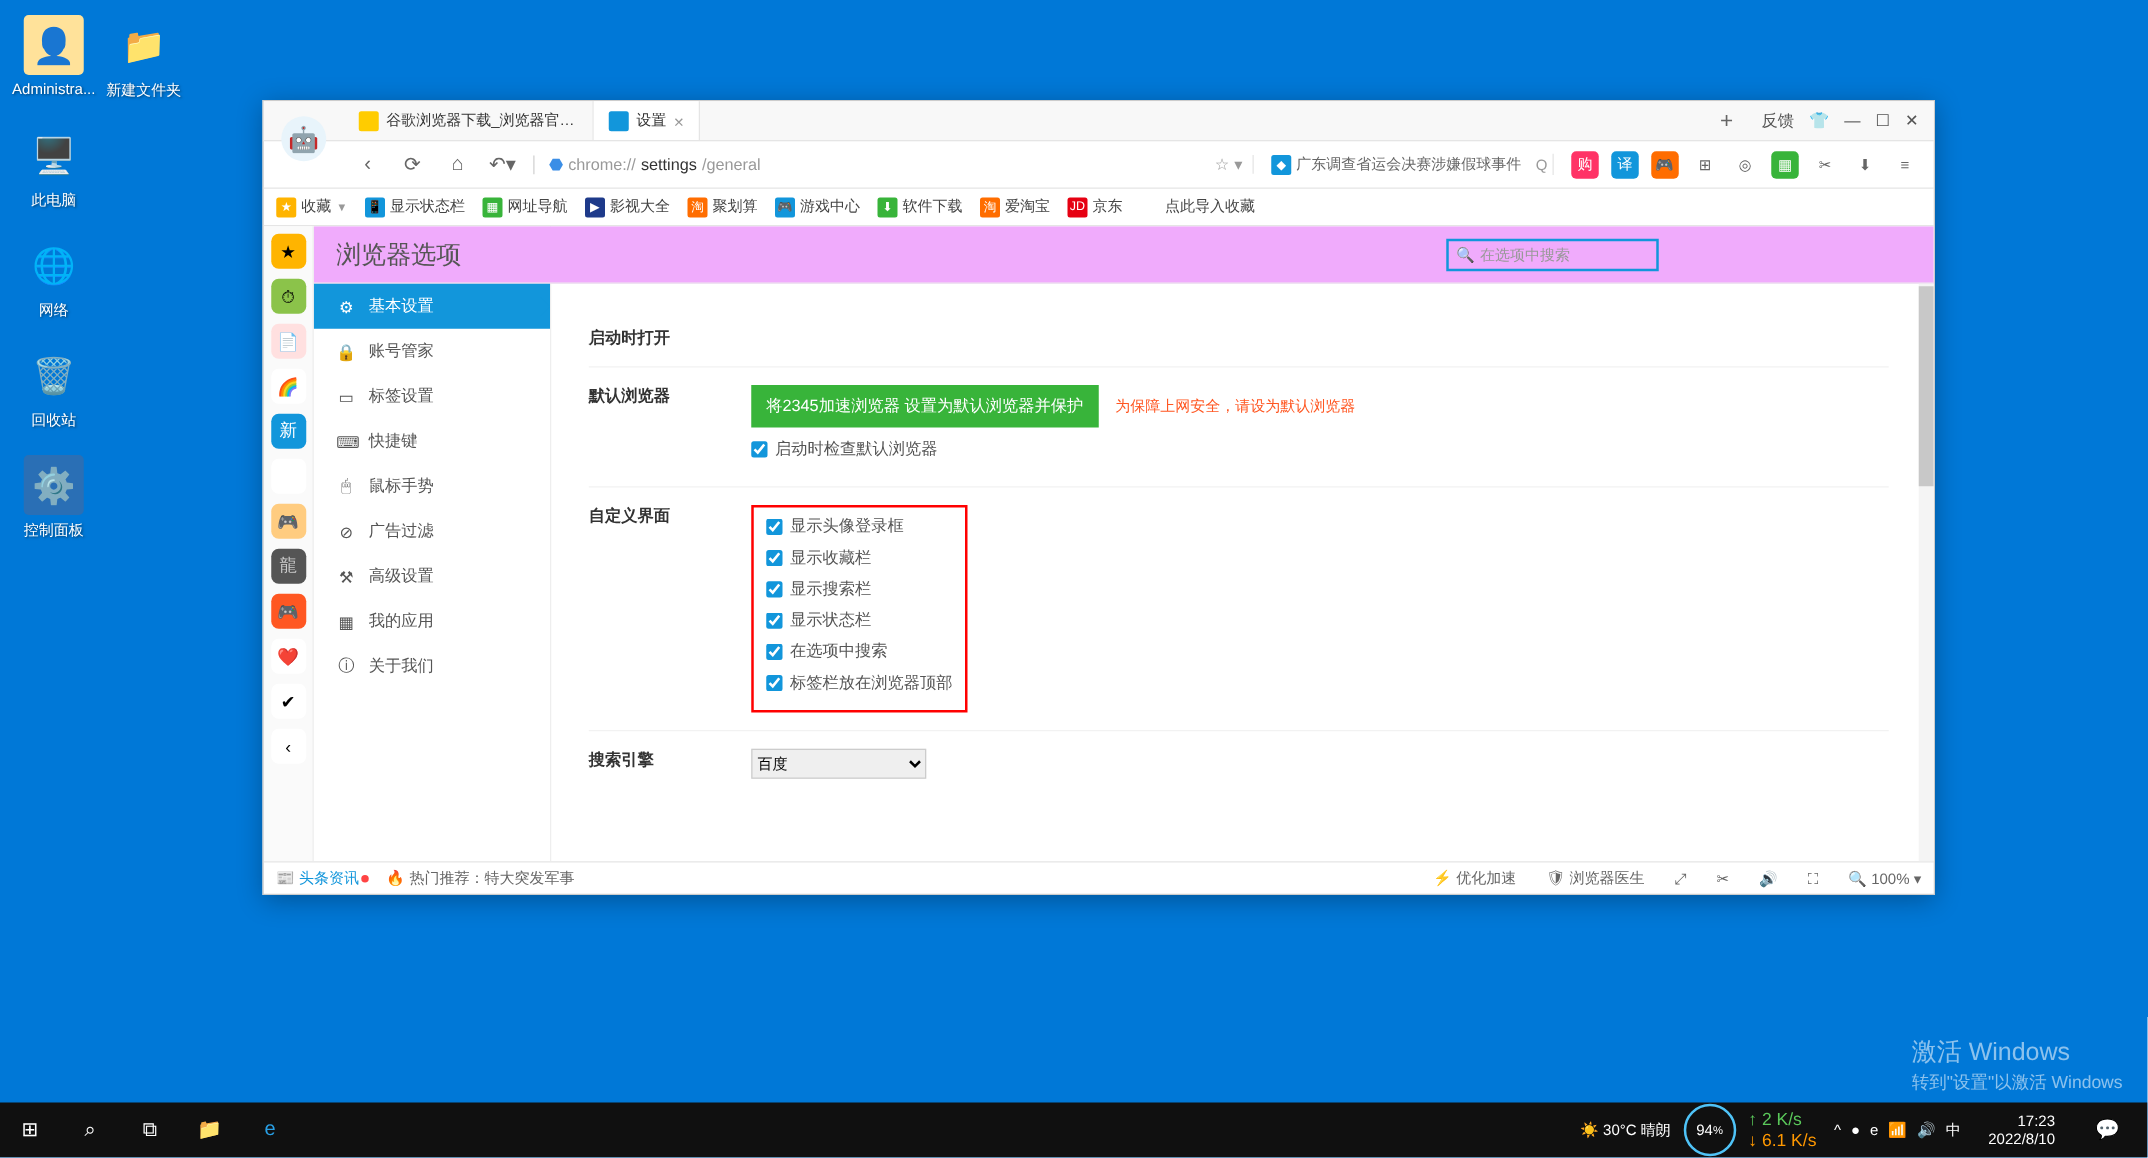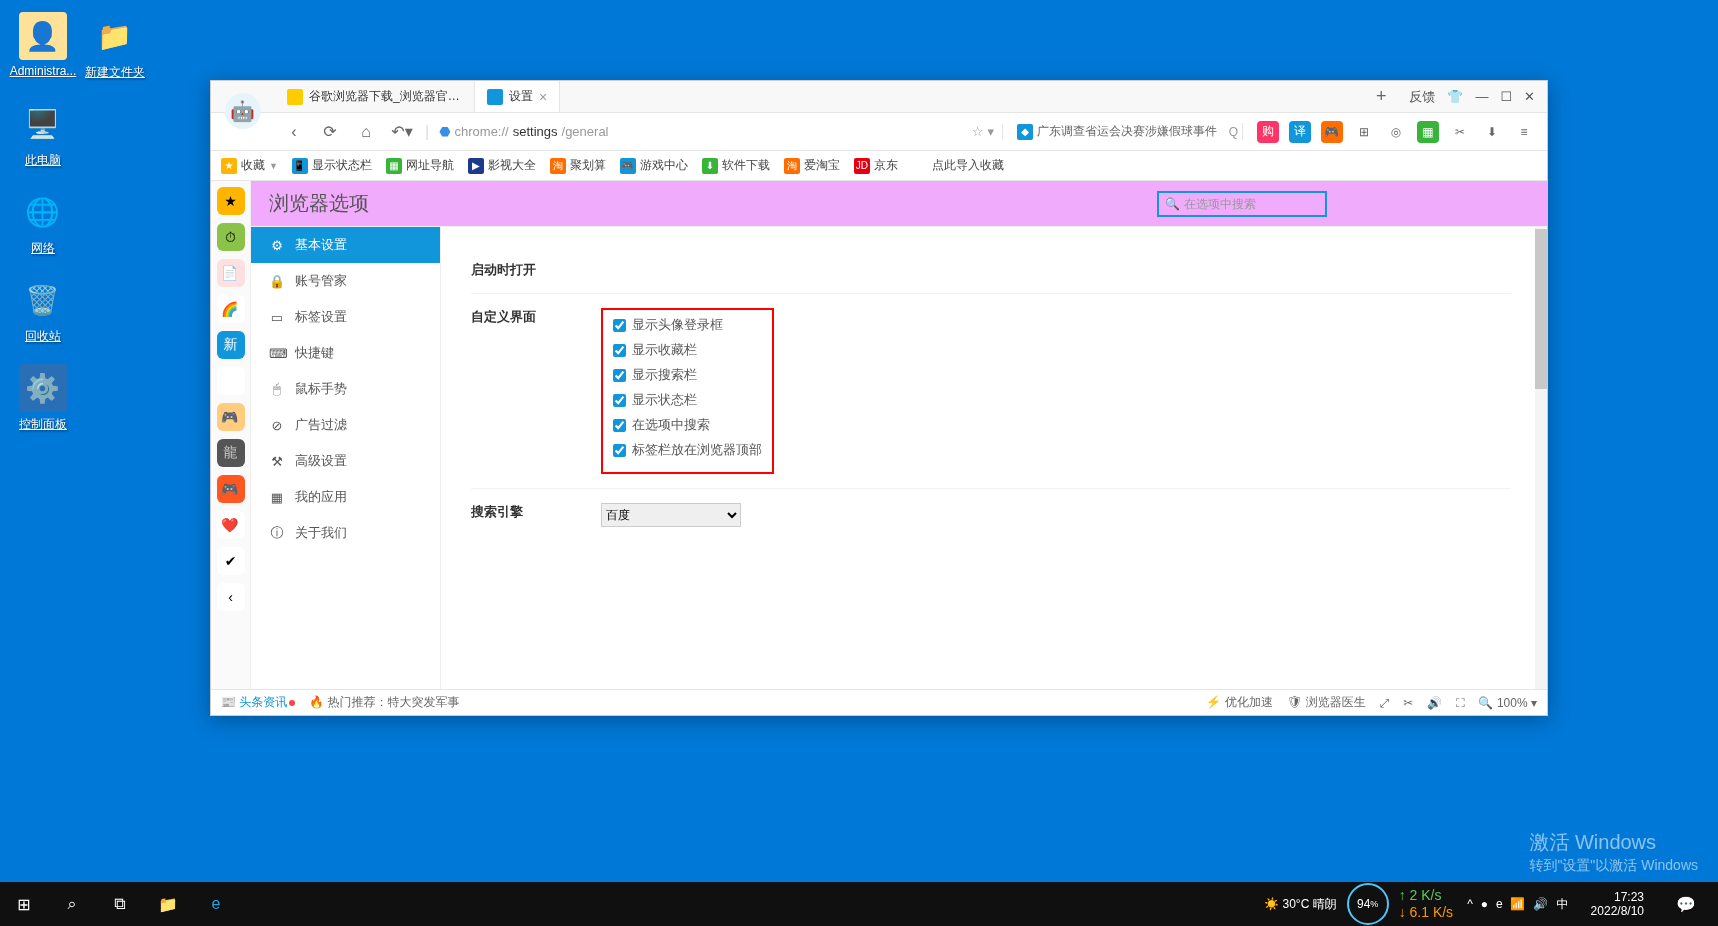--- a/index.html
+++ b/index.html
@@ -1,21 +1,21 @@
 <!DOCTYPE html>
 <html><head>
 <meta charset="utf-8">
 <style>
 * { margin: 0; padding: 0; box-sizing: border-box; font-family: "Microsoft YaHei", Arial, sans-serif; }
 body { width: 1718px; height: 926px; background: #0078d7; overflow: hidden; position: relative; }
 
 
 .desktop-icon { position: absolute; width: 70px; text-align: center; color: #fff; font-size: 12px; cursor: pointer; }
 .desktop-icon .ico { width: 48px; height: 48px; margin: 0 auto 4px; border-radius: 4px; display: flex; align-items: center; justify-content: center; font-size: 28px; }
-.desktop-icon .lbl { text-shadow: 1px 1px 2px rgba(0,0,0,.5); white-space: nowrap; overflow: hidden; text-overflow: ellipsis; text-decoration: underline; }
+.desktop-icon .lbl { text-shadow: 1px 1px 2px rgba(0,0,0,.5); white-space: nowrap; overflow: hidden; text-overflow: ellipsis; }
 
 
 .browser { position: absolute; left: 210px; top: 80px; width: 1338px; height: 636px; background: #fff; border: 1px solid #ccc; box-shadow: 0 4px 20px rgba(0,0,0,.3); display: flex; flex-direction: column; }
 
 
 .titlebar { height: 32px; background: #f8f8f8; display: flex; align-items: stretch; border-bottom: 1px solid #e5e5e5; }
 .avatar-badge { background: #29a0e6; color: #fff; font-size: 11px; padding: 1px 6px; border-radius: 3px; position: absolute; top: 110px; left: 230px; }
 .avatar-circle { width: 36px; height: 36px; border-radius: 50%; background: #e8f4fb; display: flex; align-items: center; justify-content: center; font-size: 20px; margin-top: 18px; }
 .tabs { display: flex; flex: 1; }
 .tab { display: flex; align-items: center; gap: 6px; padding: 0 12px; border-right: 1px solid #e5e5e5; font-size: 12px; color: #333; max-width: 200px; position: relative; }
@@ -65,21 +65,21 @@
 .link-blue { color: #1296db; margin-left: 12px; cursor: pointer; }
 .greenbtn { background: #38b43a; color: #fff; padding: 8px 12px; font-size: 13px; border: none; margin-bottom: 8px; display: inline-block; }
 .warn { color: #ff5722; font-size: 12px; margin-left: 10px; }
 .redbox { border: 2px solid #ff0000; padding: 6px 10px; display: inline-block; }
 select.se { width: 140px; height: 24px; font-size: 12px; border: 1px solid #ccc; }
 .scrollbar { position: absolute; right: 0; top: 46px; bottom: 0; width: 12px; background: #f4f4f4; }
 .scrollbar .thumb { background: #c8c8c8; width: 100%; height: 160px; margin-top: 2px; }
 
 
 .statusbar { height: 26px; border-top: 1px solid #e5e5e5; display: flex; align-items: center; padding: 0 10px; font-size: 12px; color: #666; gap: 12px; }
-.statusbar .right { margin-left: auto; display: flex; gap: 14px; align-items: center; }
+.statusbar .right { margin-left: auto; display: flex; gap: 24px; align-items: center; }
 .red-dot { width: 6px; height: 6px; background: #ff4444; border-radius: 50%; display: inline-block; margin-left: 2px; }
 
 
 .taskbar { position: absolute; left: 0; right: 0; bottom: 0; height: 44px; background: #101010; display: flex; align-items: center; color: #fff; font-size: 12px; }
 .taskbar .tbtn { width: 48px; height: 44px; display: flex; align-items: center; justify-content: center; font-size: 16px; }
 .taskbar .tray { margin-left: auto; display: flex; align-items: center; gap: 10px; padding-right: 8px; }
 .taskbar .clock { text-align: right; line-height: 1.2; padding: 0 8px; }
 .netgauge { width: 42px; height: 42px; border: 2px solid #4fc3f7; border-radius: 50%; display: flex; align-items: center; justify-content: center; font-size: 12px; }
 .netspeed { font-size: 14px; line-height: 1.2; }
 .netspeed .up { color: #5ac85a; }
@@ -286,20 +286,33 @@
           </div>
         </div>
       <div class="main">
 
         <div class="section">
           <div class="sec-label">启动时打开</div>
           <div class="sec-body">
           </div>
         </div>
 
+        <div class="section">
+          <div class="sec-label">默认浏览器</div>
+          <div class="sec-body">
+            <div>
+              <button class="greenbtn">将2345加速浏览器 设置为默认浏览器并保护</button>
+              <span class="warn">为保障上网安全，请设为默认浏览器</span>
+            </div>
+            <div class="check-row">
+              <input type="checkbox" checked="" style="">
+              <span>启动时检查默认浏览器</span>
+            </div>
+          </div>
+        </div>
 
         <div class="section">
           <div class="sec-label">自定义界面</div>
           <div class="sec-body">
             <div class="redbox" id="uichecks"><div class="check-row">
                   <input type="checkbox" checked="" style="">
                   <span>显示头像登录框</span>
                 </div><div class="check-row">
                   <input type="checkbox" checked="" style="">
                   <span>显示收藏栏</span>

